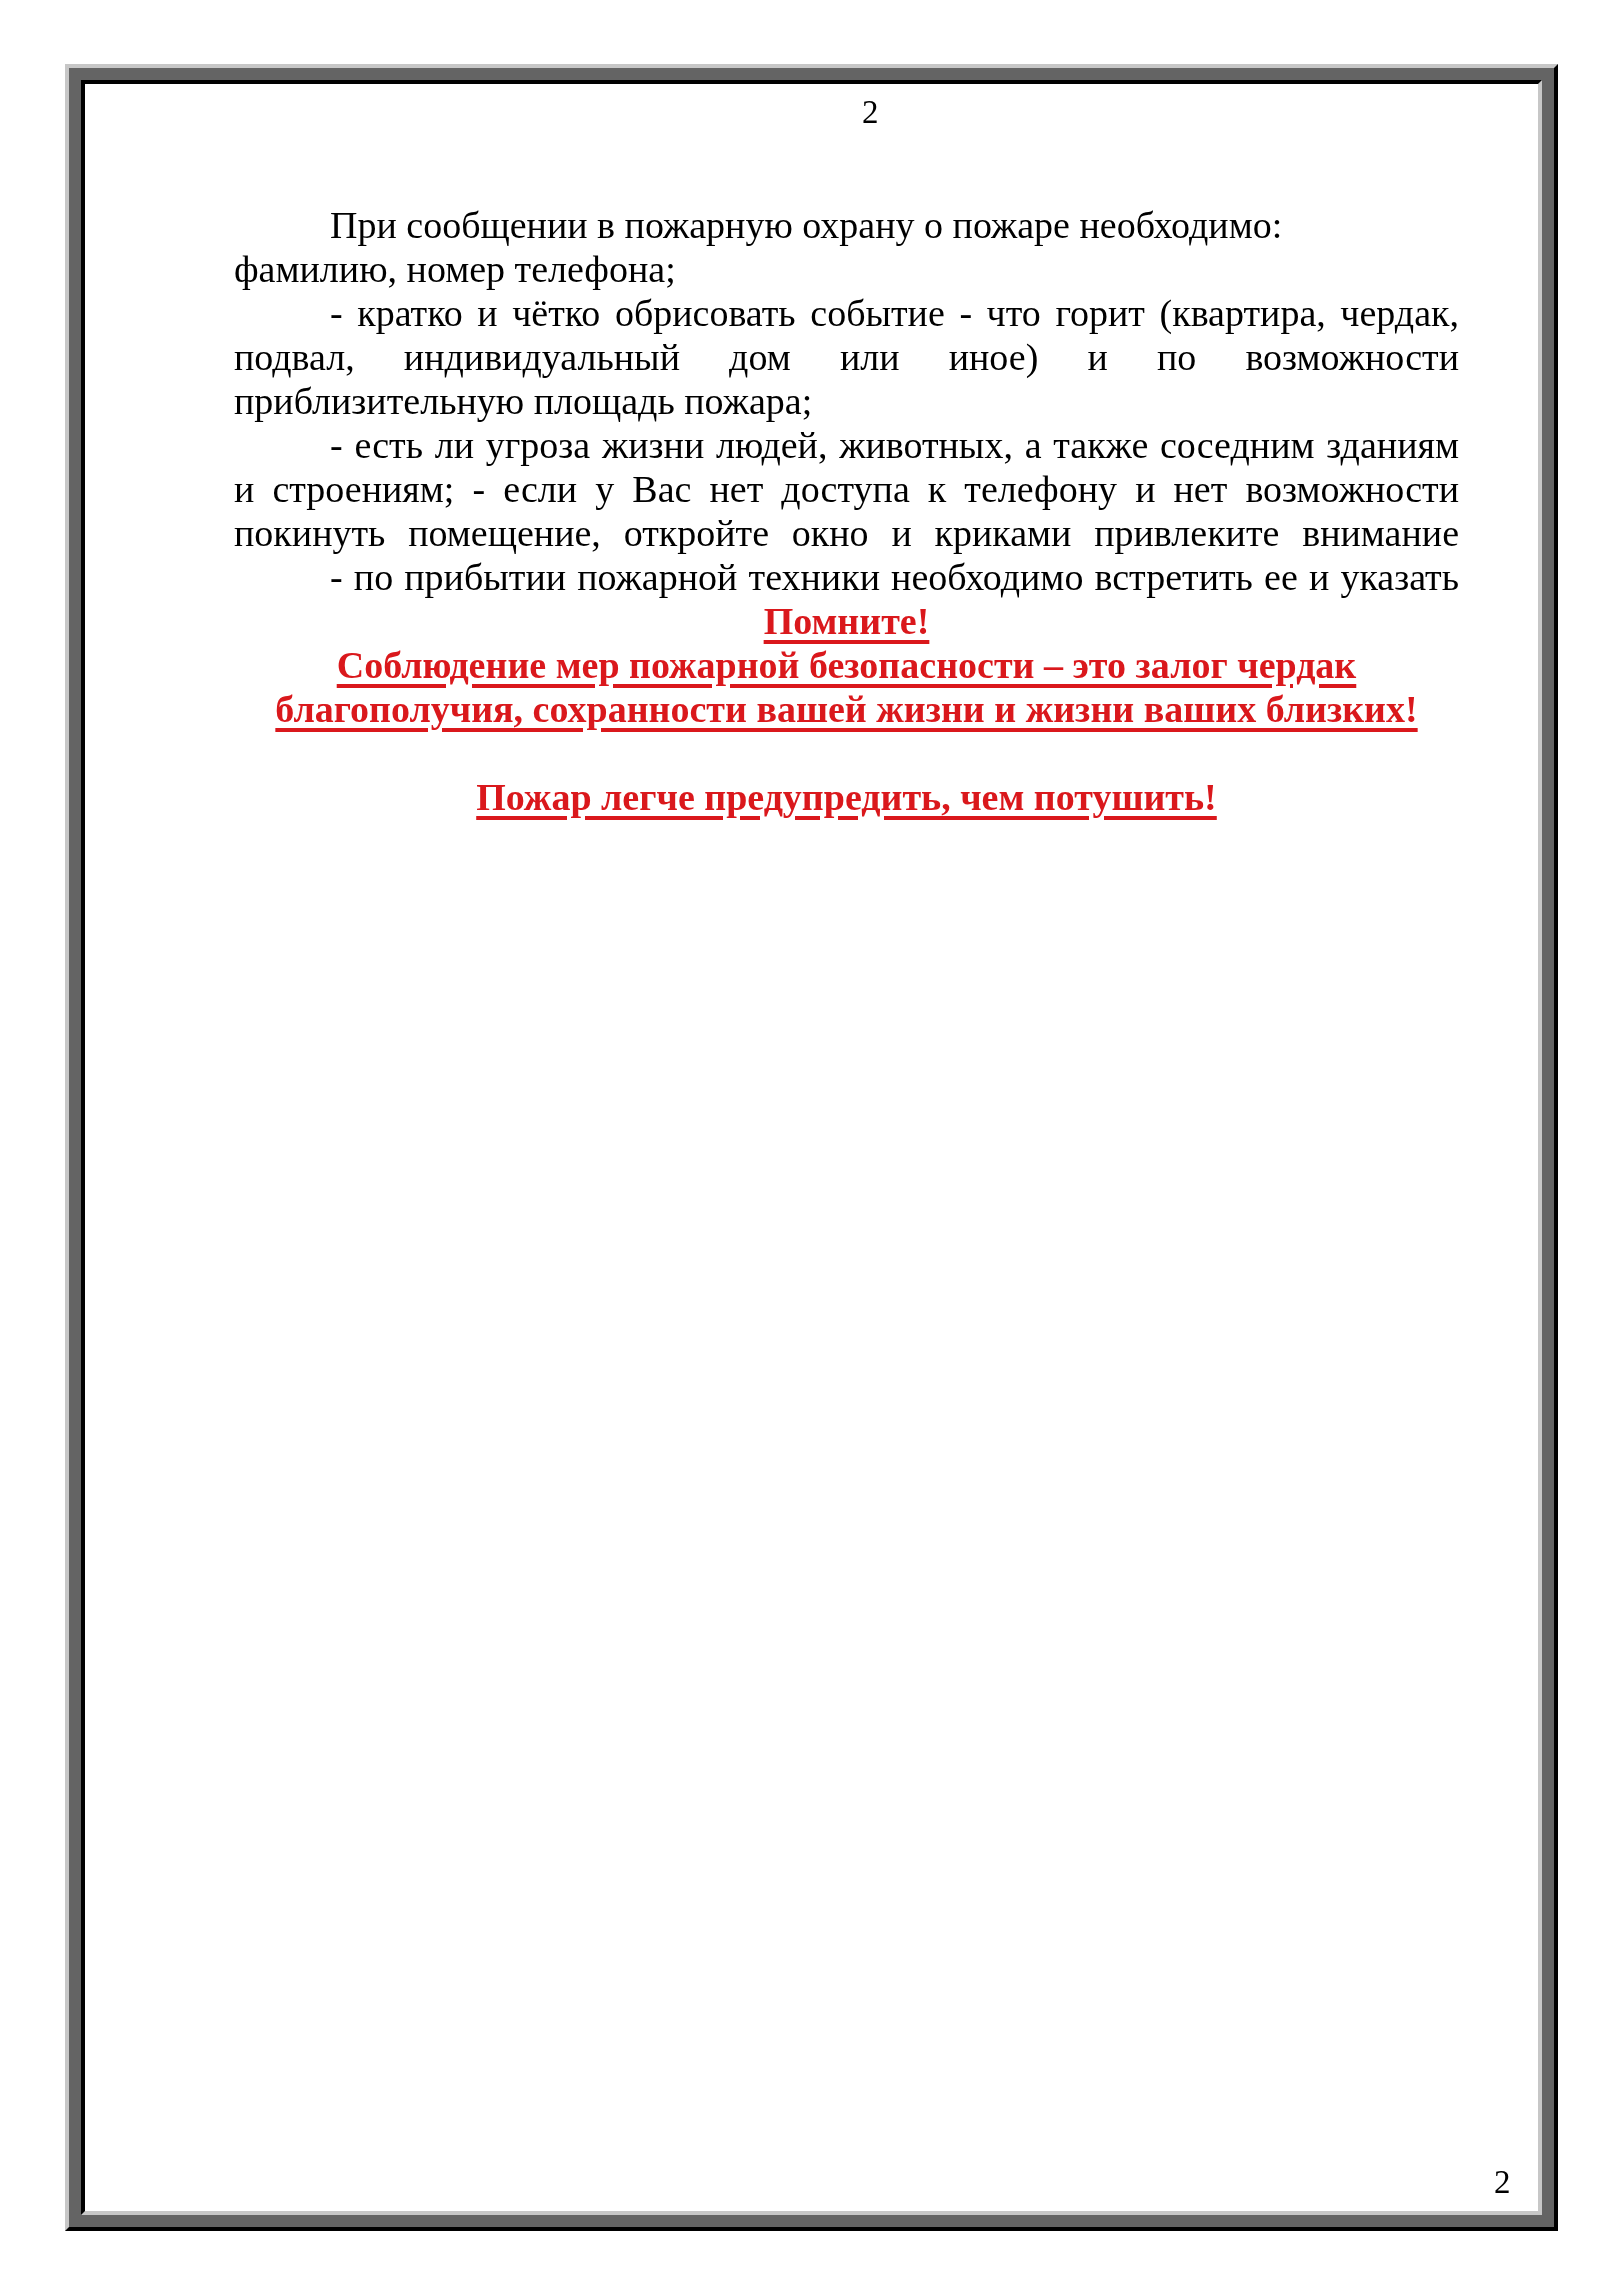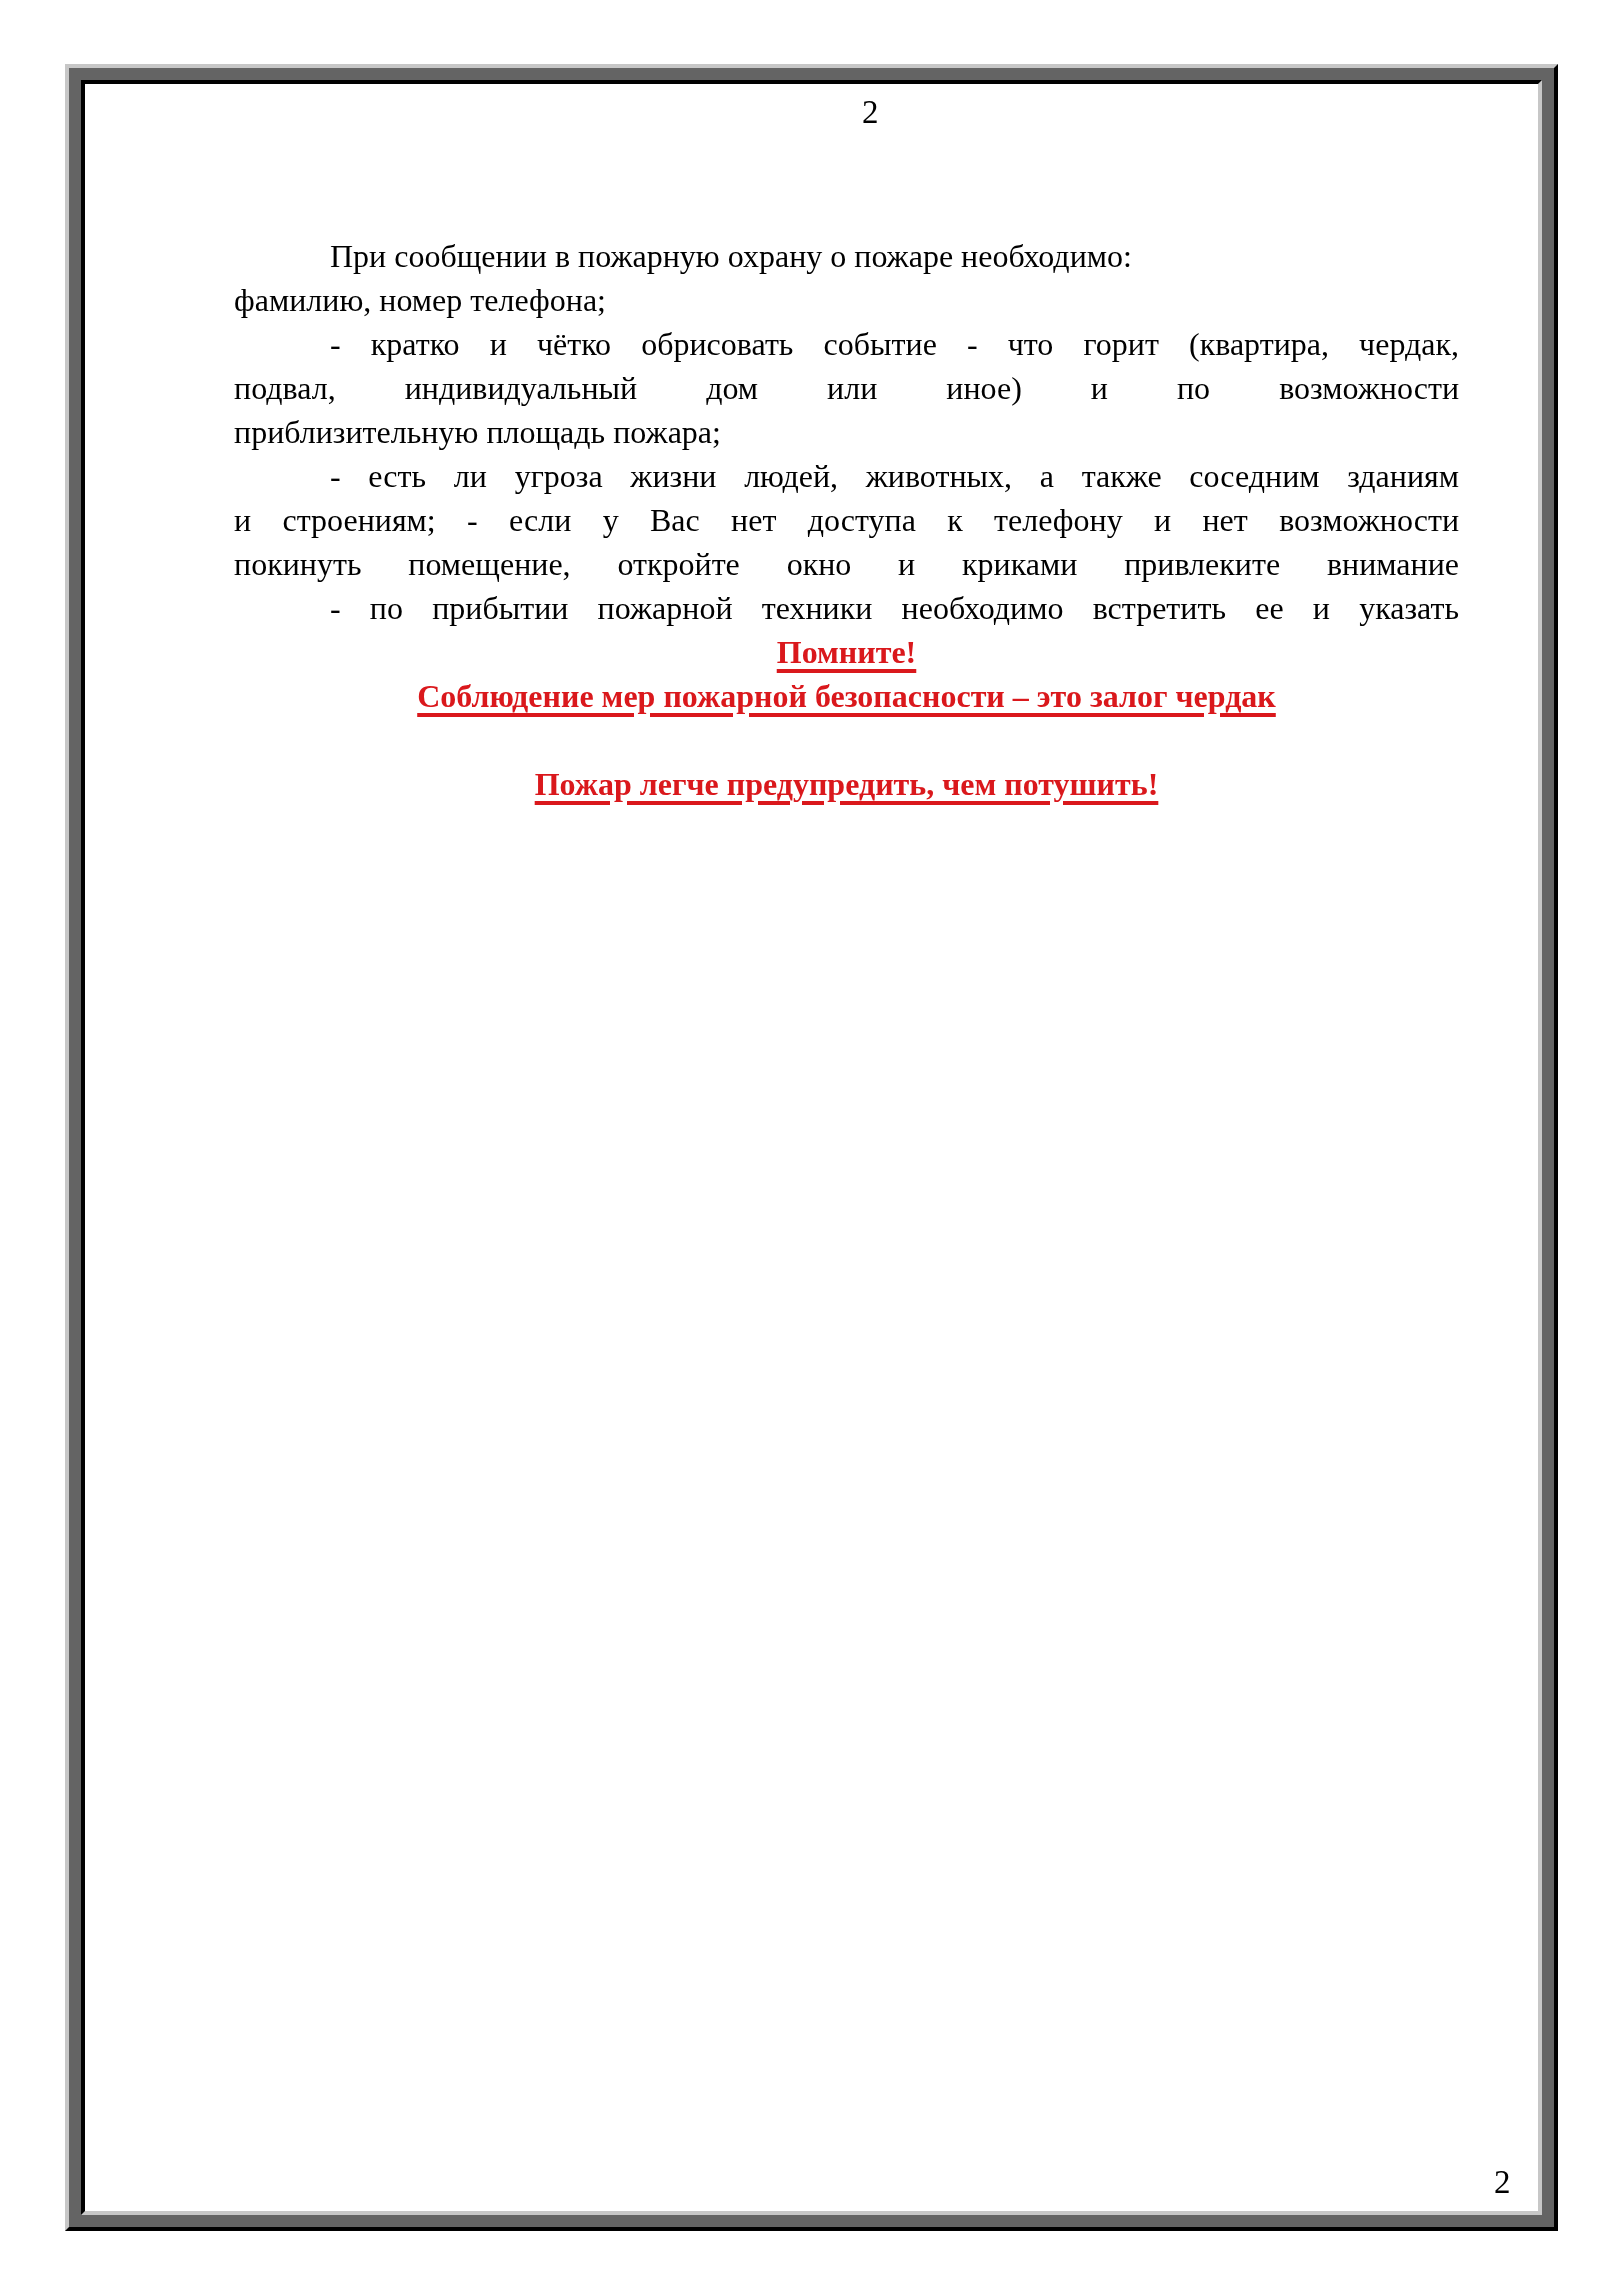--- a/index.html
+++ b/index.html
@@ -49,24 +49,23 @@
     font-size:33px;
     line-height:39px;
     color:#000;
   }
   .pagenum.header{ left:862px; top:93px; }
   .pagenum.footer{ left:1494px; top:2163px; }
   .content{
     position:absolute;
     left:234px; top:203px;
     width:1225px;
-    font-size:32px;
+    font-size:38px;
     line-height:44px;
     text-align:justify;
-    margin-top:31px;
   }
   .bline{ text-align:justify; }
   .bline.indent{ padding-left:96px; }
   .bline.jfull{ text-align-last:justify; }
   .notice{
     margin-top:0;
   }
   .notice-line{
     text-align-last:center;
     color:var(--accent-red);
@@ -100,20 +99,21 @@
     <div class="bline jfull">подвал, индивидуальный дом или иное) и по возможности</div>
     <div class="bline">приблизительную площадь пожара;</div>
     <div class="bline indent jfull">- есть ли угроза жизни людей, животных, а также соседним зданиям</div>
     <div class="bline jfull">и строениям; - если у Вас нет доступа к телефону и нет возможности</div>
     <div class="bline jfull">покинуть помещение, откройте окно и криками привлеките внимание</div>
     <div class="bline indent jfull">- по прибытии пожарной техники необходимо встретить ее и указать</div>
 
     <div class="notice">
       <div class="notice-line">Помните!</div>
       <div class="notice-line">Соблюдение мер пожарной безопасности – это залог чердак</div>
+      <div class="notice-line">благополучия, сохранности вашей жизни и жизни ваших близких!</div>
       <div class="blank-line"></div>
       <div class="notice-line">Пожар легче предупредить, чем потушить!</div>
     </div>
   </div>
 
   <div class="pagenum footer">2</div>
 
 </div>
 
 

